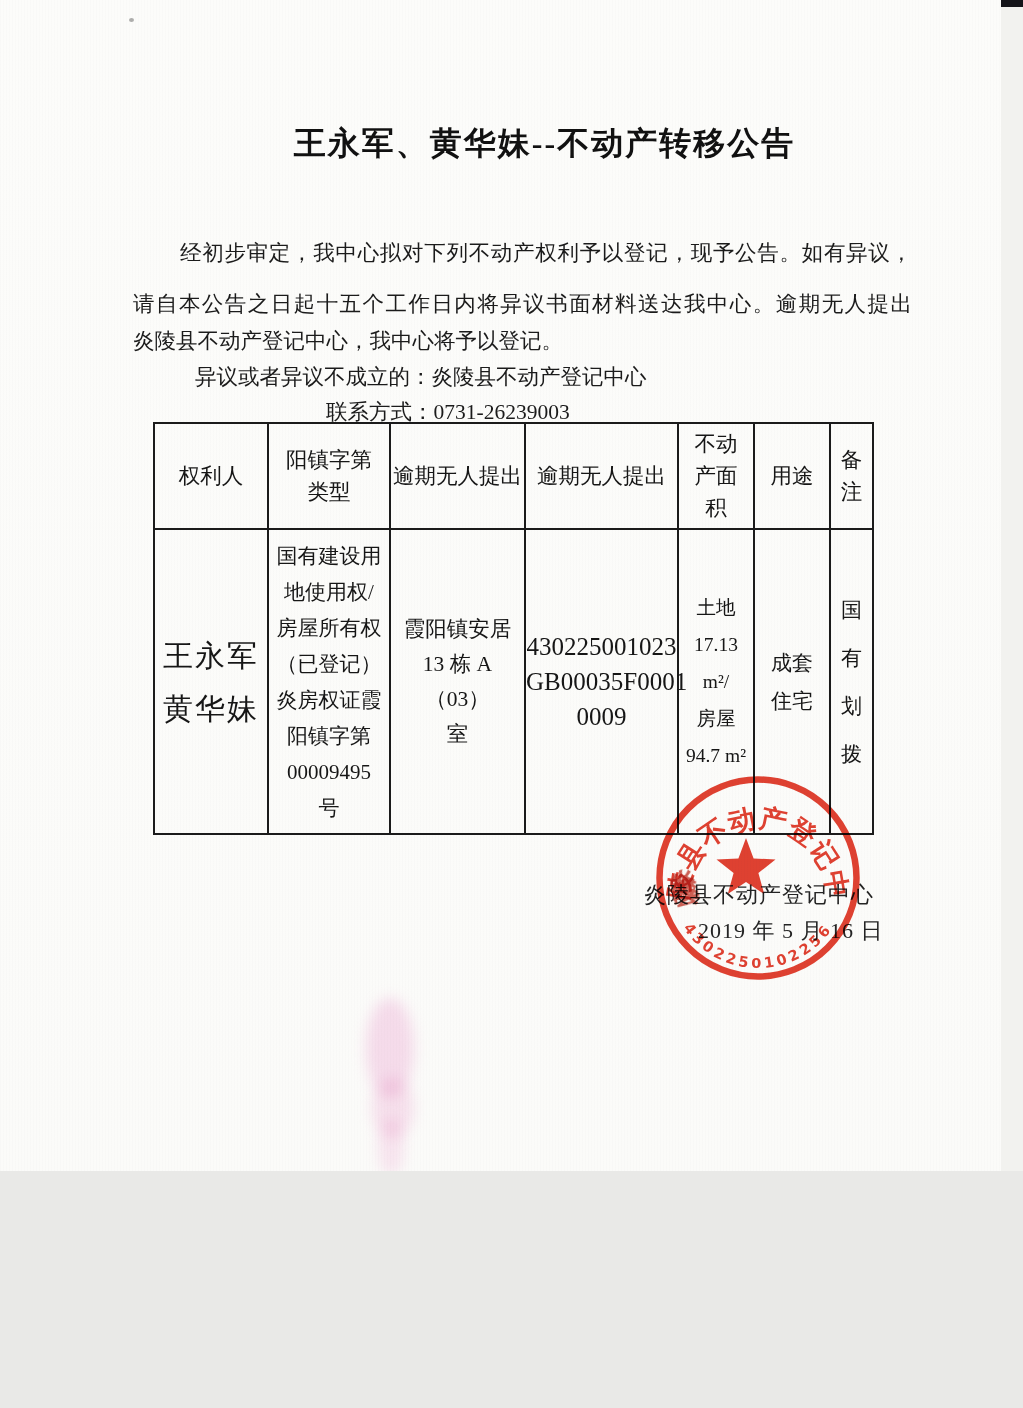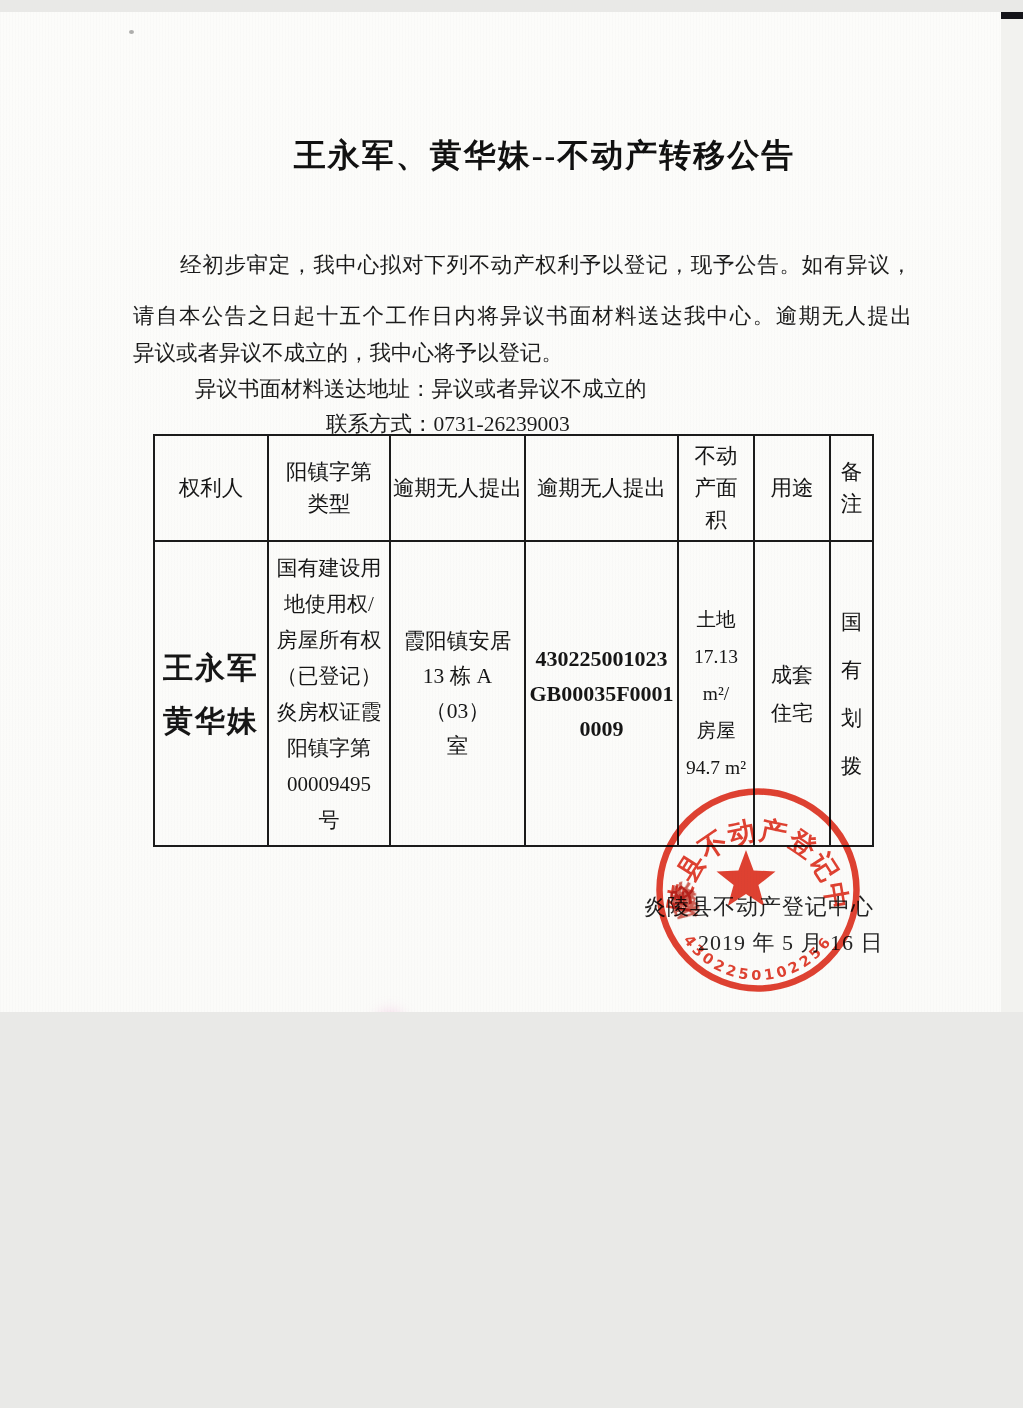--- a/index.html
+++ b/index.html
@@ -2,22 +2,22 @@
 <html><head>
 <meta charset="utf-8">
 <style>
   html,body{margin:0;padding:0;}
   body{
     font-family:"Liberation Serif","DejaVu Serif",serif;
     background:#e9e9e7;
   }
   .page{
     position:relative;
-    width:1023px;height:1000px;
-    margin:12px auto;
+    width:1023px;height:1171px;
+    margin:0 auto;
     background:
       repeating-linear-gradient(90deg, rgba(80,80,90,0.015) 0 1px, rgba(0,0,0,0) 1px 3px),
       linear-gradient(#fcfcfa,#fbfbf9);
     overflow:hidden;
     color:#1d1d1d;
   }
   
   .edge-right-band{position:absolute;right:0;top:0;width:22px;height:100%;background:#f2f2ef;}
   .corner-mark-tr{position:absolute;left:1001px;top:0;width:22px;height:7px;background:#15151a;}
   .corner-mark-bl{position:absolute;left:0;top:1399px;width:9px;height:9px;background:#111;}
@@ -44,24 +44,24 @@
     font-size:21.5px;color:#161616;
   }
   table.announce td{
     border:2px solid #1b1b1b;
     padding:0;text-align:center;vertical-align:middle;
     white-space:pre-line;
   }
   tr.hdr{height:106px;}
   tr.bodyrow{height:305px;}
   td.h{line-height:32px;font-size:21.5px;}
-  td.c-holder{font-size:30px;font-weight:bold;letter-spacing:2px;line-height:53px;}
+  td.c-holder{font-size:30px;font-weight:normal;letter-spacing:2px;line-height:53px;}
   td.c-type{font-size:21px;line-height:36px;border-radius:9px;}
   td.c-loc{text-align:left;padding-left:9px;font-size:21.5px;line-height:35px;}
-  td.c-unit{font-size:22px;line-height:35px;font-weight:bold;}
+  td.c-unit{font-size:25px;line-height:35px;}
   td.c-area{font-size:19.5px;line-height:37px;border-radius:17px;}
   td.c-use{font-size:21px;line-height:38px;border-radius:12px;}
   td.c-remark{font-size:21px;line-height:48px;}
 
   .sig-org{position:absolute;left:644px;top:880px;font-size:22px;letter-spacing:1px;color:#242424;}
   .sig-date{position:absolute;left:698px;top:916px;font-size:22px;letter-spacing:1px;color:#242424;}
 
   .seal{
     position:absolute;left:646px;top:766px;width:224px;height:224px;
     mix-blend-mode:multiply;opacity:0.93;
@@ -90,22 +90,22 @@
   <div class="edge-right-band"></div>
   <div class="corner-mark-tr"></div>
   <div class="corner-mark-bl"></div>
   <div class="bottom-band"></div>
   <div class="speck"></div>
 
   <div class="doc-title">王永军、黄华妹--不动产转移公告</div>
 
   <div class="p-line p-just l1">经初步审定，我中心拟对下列不动产权利予以登记，现予公告。如有异议，</div>
   <div class="p-line p-just l2">请自本公告之日起十五个工作日内将异议书面材料送达我中心。逾期无人提出</div>
-  <div class="p-line l3">异议或者异议不成立的，我中心将予以登记。</div>
-  <div class="p-line l4">异议书面材料送达地址：异议或者异议不成立的</div>
+  <div class="p-line l3">炎陵县不动产登记中心，我中心将予以登记。</div>
+  <div class="p-line l4">异议或者异议不成立的：炎陵县不动产登记中心</div>
   <div class="p-line l5">联系方式：0731-26239003</div>
 
   <table class="announce">
     <colgroup>
       <col style="width:114px">
         <col style="width:122px">
         <col style="width:135px">
       <col style="width:153px">
         <col style="width:76px">
         <col style="width:76px">

